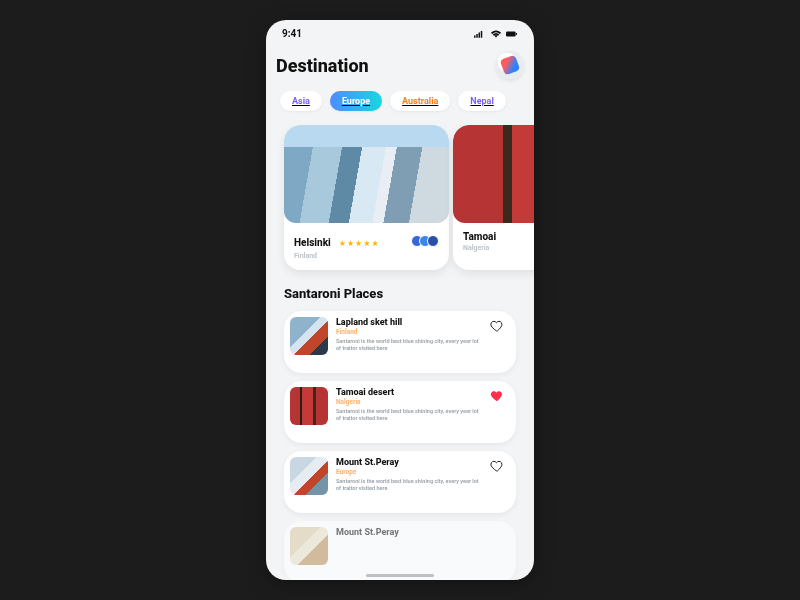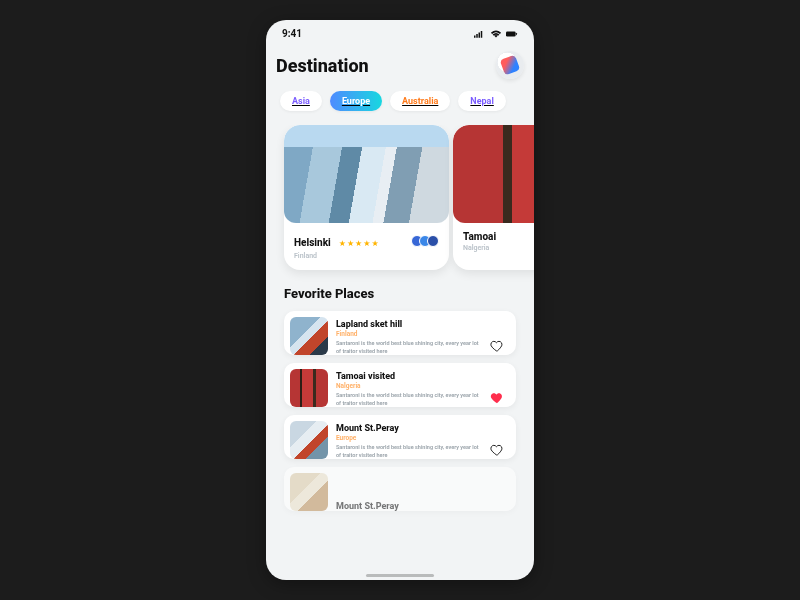--- a/index.html
+++ b/index.html
@@ -32,21 +32,21 @@
   .card-row{display:flex;justify-content:space-between;align-items:center;}
   .card-name{font-size:10px;font-weight:800;color:#111;}
   .stars{color:#ffb400;font-size:8px;letter-spacing:1px;margin-left:4px;}
   .card-country{font-size:7px;font-weight:600;color:#b9c1c8;margin-top:2px;}
   .avatars{display:flex;align-items:center;}
   .av{width:12px;height:12px;border-radius:50%;border:1.5px solid #fff;margin-left:-4px;background:#3767d6;}
   .av:nth-child(2){background:#3a87e8;}
   .av:nth-child(3){background:#2a4fa8;}
   .section-title{font-size:13px;font-weight:800;color:#111;padding:2px 18px 10px;}
   .list{padding:0 18px;display:flex;flex-direction:column;gap:8px;}
-  .item{background:#fff;border-radius:10px;box-shadow:0 2px 6px rgba(0,0,0,.06);display:flex;gap:8px;padding:6px 10px 0 6px;align-items:flex-end;}
+  .item{background:#fff;border-radius:18px;box-shadow:0 2px 6px rgba(0,0,0,.06);display:flex;gap:8px;padding:6px 10px 18px 6px;align-items:flex-start;}
   .thumb{width:38px;height:38px;border-radius:6px;flex:0 0 38px;}
   .thumb.t0{background:linear-gradient(135deg,#8fb3cd 0 40%,#d6e4ef 40% 55%,#c1452b 55% 75%,#2b3a49 75% 100%);}
   .thumb.t1{background:linear-gradient(90deg,#b63534 0 25%,#2b1e15 25% 32%,#c43a38 32% 60%,#3a2a1e 60% 68%,#b63534 68% 100%);}
   .thumb.t2{background:linear-gradient(135deg,#c9d7e2 0 35%,#e6edf2 35% 55%,#c1452b 55% 70%,#7394a9 70% 100%);}
   .thumb.t3{background:linear-gradient(135deg,#d9c7a5 0 40%,#e9dfc6 40% 60%,#b88b55 60% 100%);}
   .item-main{flex:1;min-width:0;}
   .item-name{font-size:9px;font-weight:800;color:#111;}
   .item-country{font-size:6.5px;font-weight:700;color:#ffb169;margin-top:1px;}
   .item-desc{font-size:5.5px;font-weight:600;color:#9aa3aa;line-height:1.35;margin-top:2px;}
   .heart{width:18px;height:18px;display:flex;align-items:center;justify-content:center;flex:0 0 18px;}
@@ -113,40 +113,40 @@
       <div class="card-img c1"></div>
       <div class="card-body">
         <div class="card-row">
           <span class="card-name">Tamoai</span>
         </div>
         <div class="card-country">Nalgeria</div>
       </div>
     </div>
   </div>
 
-  <div class="section-title">Fevorite Places</div>
+  <div class="section-title">Santaroni Places</div>
 
   <div class="list">
     <div class="item">
       <div class="thumb t0"></div>
       <div class="item-main">
         <div class="item-name">Lapland sket hill</div>
         <div class="item-country">Finland</div>
         <div class="item-desc">Santaroni is the world best blue shining city, every year lot of traitor visited here</div>
       </div>
       <div class="heart">
         <svg viewBox="0 0 24 24">
             <path d="M12 21s-7.5-4.6-10-9.3C.4 7.9 3 4 6.6 4c2 0 3.4 1.1 4.4 2.4C12 5.1 13.4 4 15.4 4 19 4 21.6 7.9 20 11.7 17.5 16.4 12 21 12 21z" fill="none" stroke="#111" stroke-width="1.6"></path>
           </svg>
       </div>
     </div>
     <div class="item">
       <div class="thumb t1"></div>
       <div class="item-main">
-        <div class="item-name">Tamoai visited</div>
+        <div class="item-name">Tamoai desert</div>
         <div class="item-country">Nalgeria</div>
         <div class="item-desc">Santaroni is the world best blue shining city, every year lot of traitor visited here</div>
       </div>
       <div class="heart">
         <svg viewBox="0 0 24 24">
             <path d="M12 21s-7.5-4.6-10-9.3C.4 7.9 3 4 6.6 4c2 0 3.4 1.1 4.4 2.4C12 5.1 13.4 4 15.4 4 19 4 21.6 7.9 20 11.7 17.5 16.4 12 21 12 21z" fill="#ff2e4d"></path>
           </svg>
       </div>
     </div>
     <div class="item">

